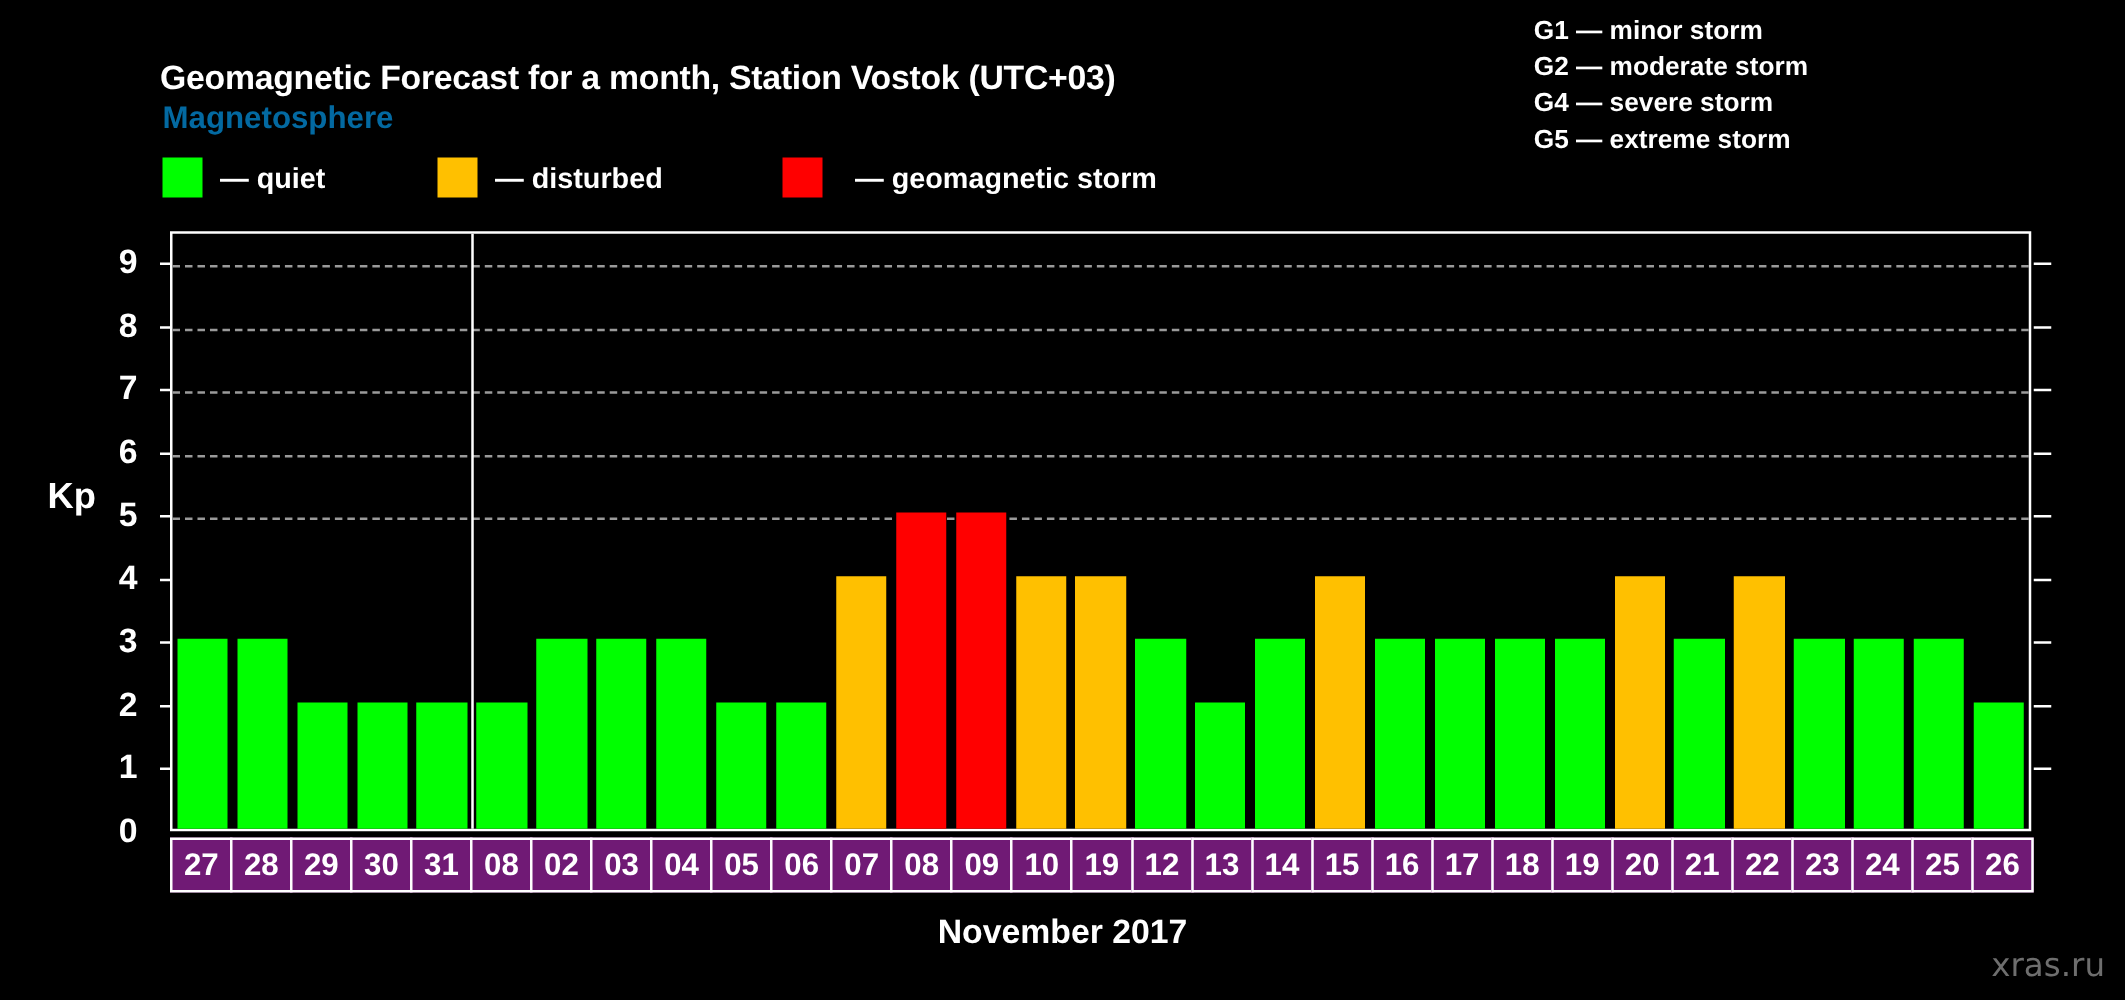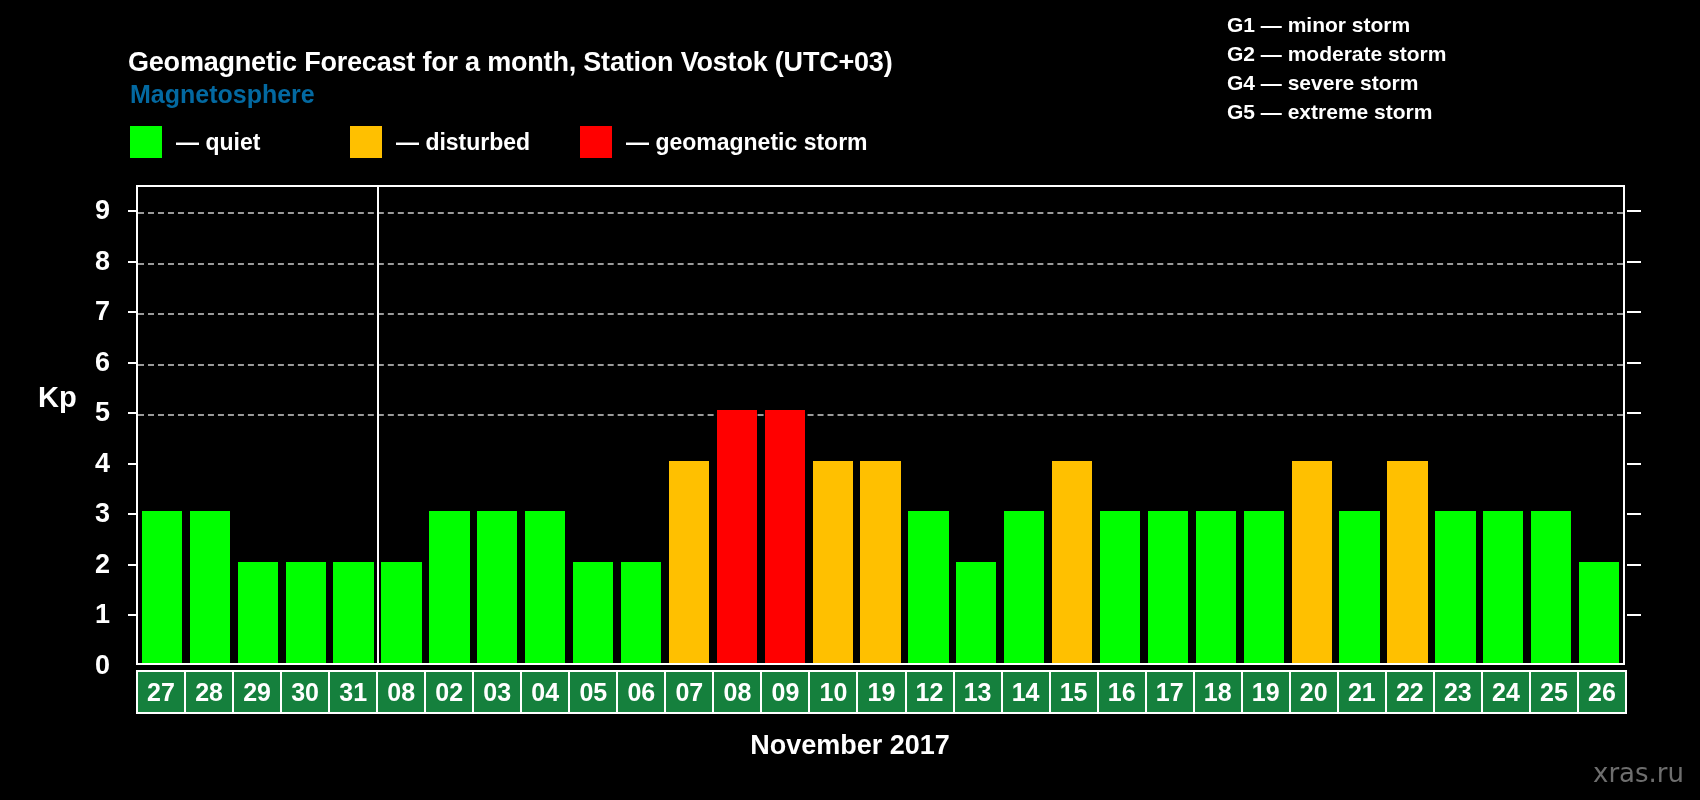--- a/index.html
+++ b/index.html
@@ -31,21 +31,21 @@
   }
   .legend-swatch {
     width: 32px; height: 32px; display: inline-block; flex: 0 0 auto;
   }
   .legend-label {
     color: #ffffff; font-size: 23px; font-weight: bold;
     margin-left: 14px; white-space: nowrap;
   }
   .li0 { left: 0px; }
   .li1 { left: 220px; }
-  .li2 { left: 450px; }
+  .li2 { left: 496px; gap: 12px; }
 
   
   .gscale {
     position: absolute; left: 1227px; top: 10px;
     color: #ffffff; font-size: 21px; font-weight: bold; line-height: 29px;
     white-space: nowrap;
   }
   .gscale-row { white-space: nowrap; }
 
   
@@ -108,21 +108,21 @@
     position: absolute; left: 136px; top: 670px;
     width: 1489px; height: 44px;
     display: flex;
   }
   .daycell {
     flex: 1 1 0;
     border: 2px solid #ffffff;
     margin-right: -2px;
     display: flex; align-items: center; justify-content: center;
     color: #ffffff; font-size: 25px; font-weight: bold;
-    background: #15803d;
+    background: #701a75;
   }
   .month-caption {
     position: absolute; left: 0; top: 730px; width: 1700px;
     text-align: center; color: #ffffff; font-size: 27px; font-weight: bold;
   }
   .watermark {
     position: absolute; right: 16px; top: 758px;
     color: #6e6e6e; font-size: 26px; font-family: "DejaVu Sans", sans-serif;
   }
 </style>

